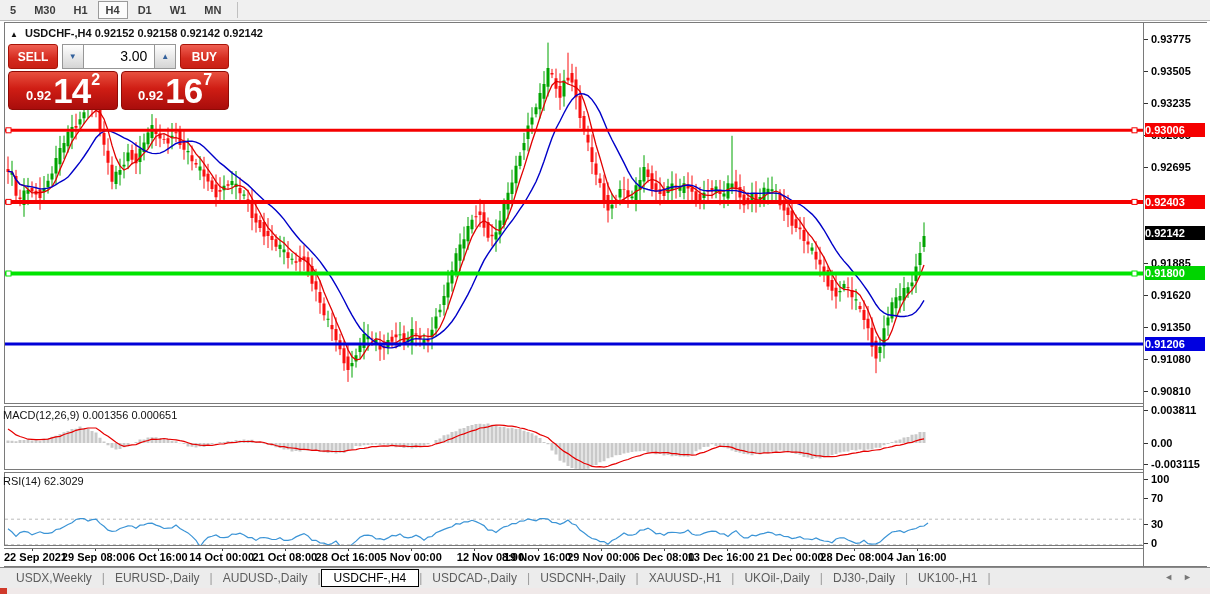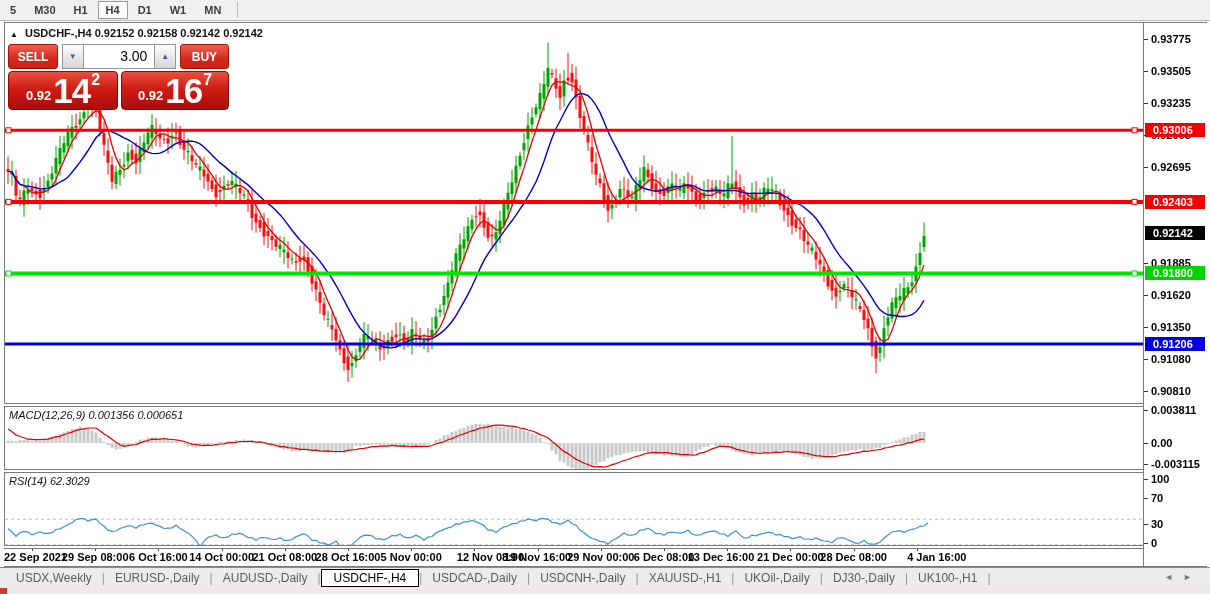--- a/index.html
+++ b/index.html
@@ -12,26 +12,26 @@
   .tb-sep{width:1px;height:16px;background:#c0c0c0;margin-left:6px;}
   .chart-window{position:absolute;left:0;top:21px;width:1210px;height:546px;background:#ffffff;}
   .win-border-top{position:absolute;left:4px;top:1px;width:1203px;height:1px;background:#7a7a7a;}
   .win-border-left{position:absolute;left:4px;top:1px;width:1px;height:545px;background:#7a7a7a;}
   .win-border-right{position:absolute;left:1206px;top:1px;width:1px;height:545px;background:#7a7a7a;}
   .win-border-bottom{position:absolute;left:4px;top:545px;width:1203px;height:1px;background:#7a7a7a;}
   svg{position:absolute;display:block;}
   .chart-title{position:absolute;left:10px;top:6px;font-size:11px;font-weight:700;color:#111;z-index:6;letter-spacing:0;}
   .chart-title .arrow{font-size:8px;margin-right:4px;}
   .sep{position:absolute;left:4px;width:1203px;height:2px;background:#fff;border-top:1px solid #7a7a7a;border-bottom:1px solid #7a7a7a;z-index:4;}
-  .panel-label{position:absolute;left:9px;font-size:11px;color:#111;z-index:5;font-style:italic;}
+  .panel-label{position:absolute;left:3px;font-size:11px;color:#111;z-index:5;}
   .right-scale{position:absolute;left:1143px;top:2px;width:64px;height:543px;border-left:1px solid #7a7a7a;background:#fff;z-index:5;}
   .ytick{position:absolute;left:7px;font-size:11px;font-weight:700;color:#000;white-space:nowrap;}
   .ytick-dash{position:absolute;left:0;width:4px;height:1px;background:#333;}
   .badge{position:absolute;left:1px;width:60px;height:14px;font-size:11px;font-weight:700;color:#fff;
-         line-height:14px;padding-left:8px;box-sizing:border-box;z-index:6;}
+         line-height:14px;padding-left:0;box-sizing:border-box;z-index:6;}
   .x-axis{position:absolute;left:4px;top:526px;width:1139px;height:19px;background:#fff;}
   .x-lab{position:absolute;top:4px;font-size:11px;font-weight:700;color:#000;white-space:nowrap;}
   .x-tick{position:absolute;top:0;width:1px;height:4px;background:#444;}
   .trade-panel{position:absolute;left:8px;top:23px;width:221px;z-index:7;}
   .tp-row1{display:flex;height:25px;}
   .tp-btn{background:linear-gradient(#ef5f52,#d42a1e 60%,#c92015);color:#fff;font-weight:700;font-size:12px;
           border:1px solid #a81408;border-radius:3px;display:flex;align-items:center;justify-content:center;cursor:pointer;}
   .tp-sell{width:52px;margin-right:4px;}
   .tp-buy{width:51px;margin-left:4px;}
   .spin-btn{width:21px;background:linear-gradient(#fefefe,#d5d5d5);border:1px solid #979797;color:#33619c;
@@ -170,21 +170,21 @@
         <div class="x-lab" style="left: 596.8px; transform: translateX(-50%);">29 Nov 00:00</div>
         <div class="x-tick" style="left: 596.8px;"></div>
         <div class="x-lab" style="left: 660px; transform: translateX(-50%);">6 Dec 08:00</div>
         <div class="x-tick" style="left: 660px;"></div>
         <div class="x-lab" style="left: 717px; transform: translateX(-50%);">13 Dec 16:00</div>
         <div class="x-tick" style="left: 723.2px;"></div>
         <div class="x-lab" style="left: 786.4px; transform: translateX(-50%);">21 Dec 00:00</div>
         <div class="x-tick" style="left: 786.4px;"></div>
         <div class="x-lab" style="left: 849.6px; transform: translateX(-50%);">28 Dec 08:00</div>
         <div class="x-tick" style="left: 849.6px;"></div>
-        <div class="x-lab" style="left: 912.8px; transform: translateX(-50%); padding-left: 40px;">4 Jan 16:00</div>
+        <div class="x-lab" style="left: 912.8px; transform: translateX(-50%);">4 Jan 16:00</div>
         <div class="x-tick" style="left: 912.8px;"></div>
       </div>
 
     <div class="right-scale" id="right-scale">
         <div class="ytick-dash" style="top: 16px;"></div>
         <div class="ytick" style="top: 10px;">0.93775</div>
         <div class="ytick-dash" style="top: 48.054px;"></div>
         <div class="ytick" style="top: 42.054px;">0.93505</div>
         <div class="ytick-dash" style="top: 80.1079px;"></div>
         <div class="ytick" style="top: 74.1079px;">0.93235</div>

